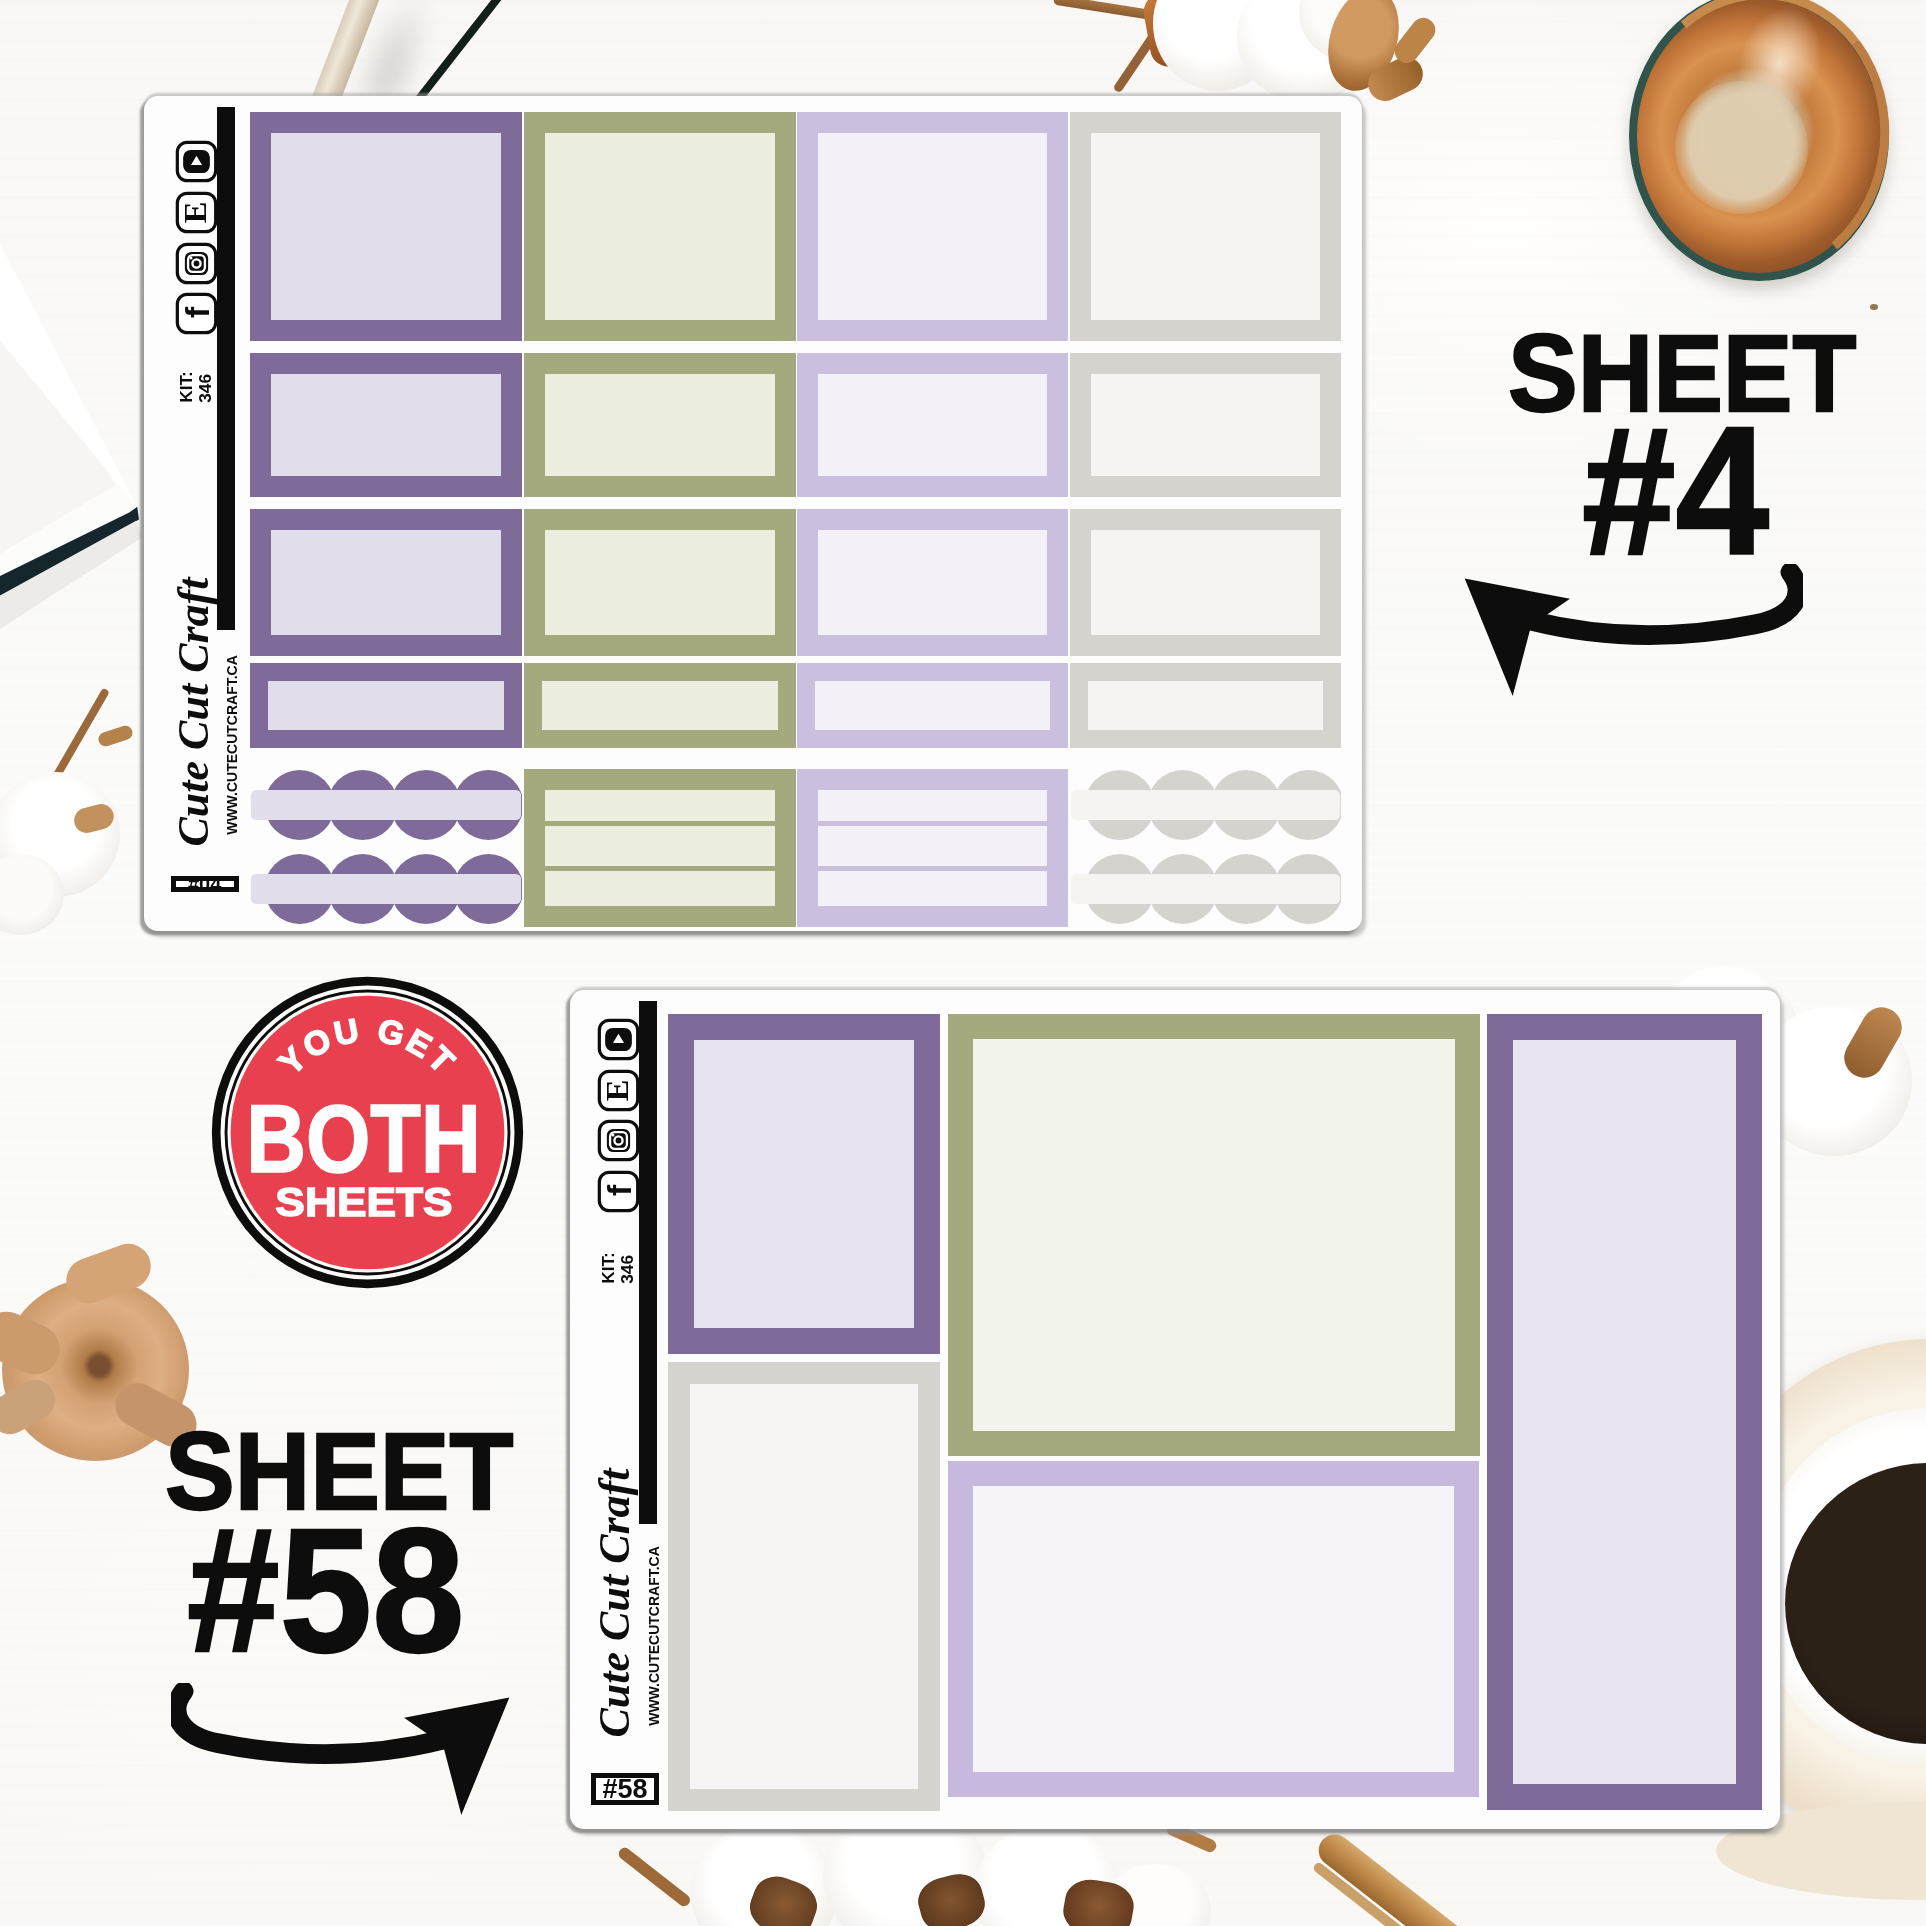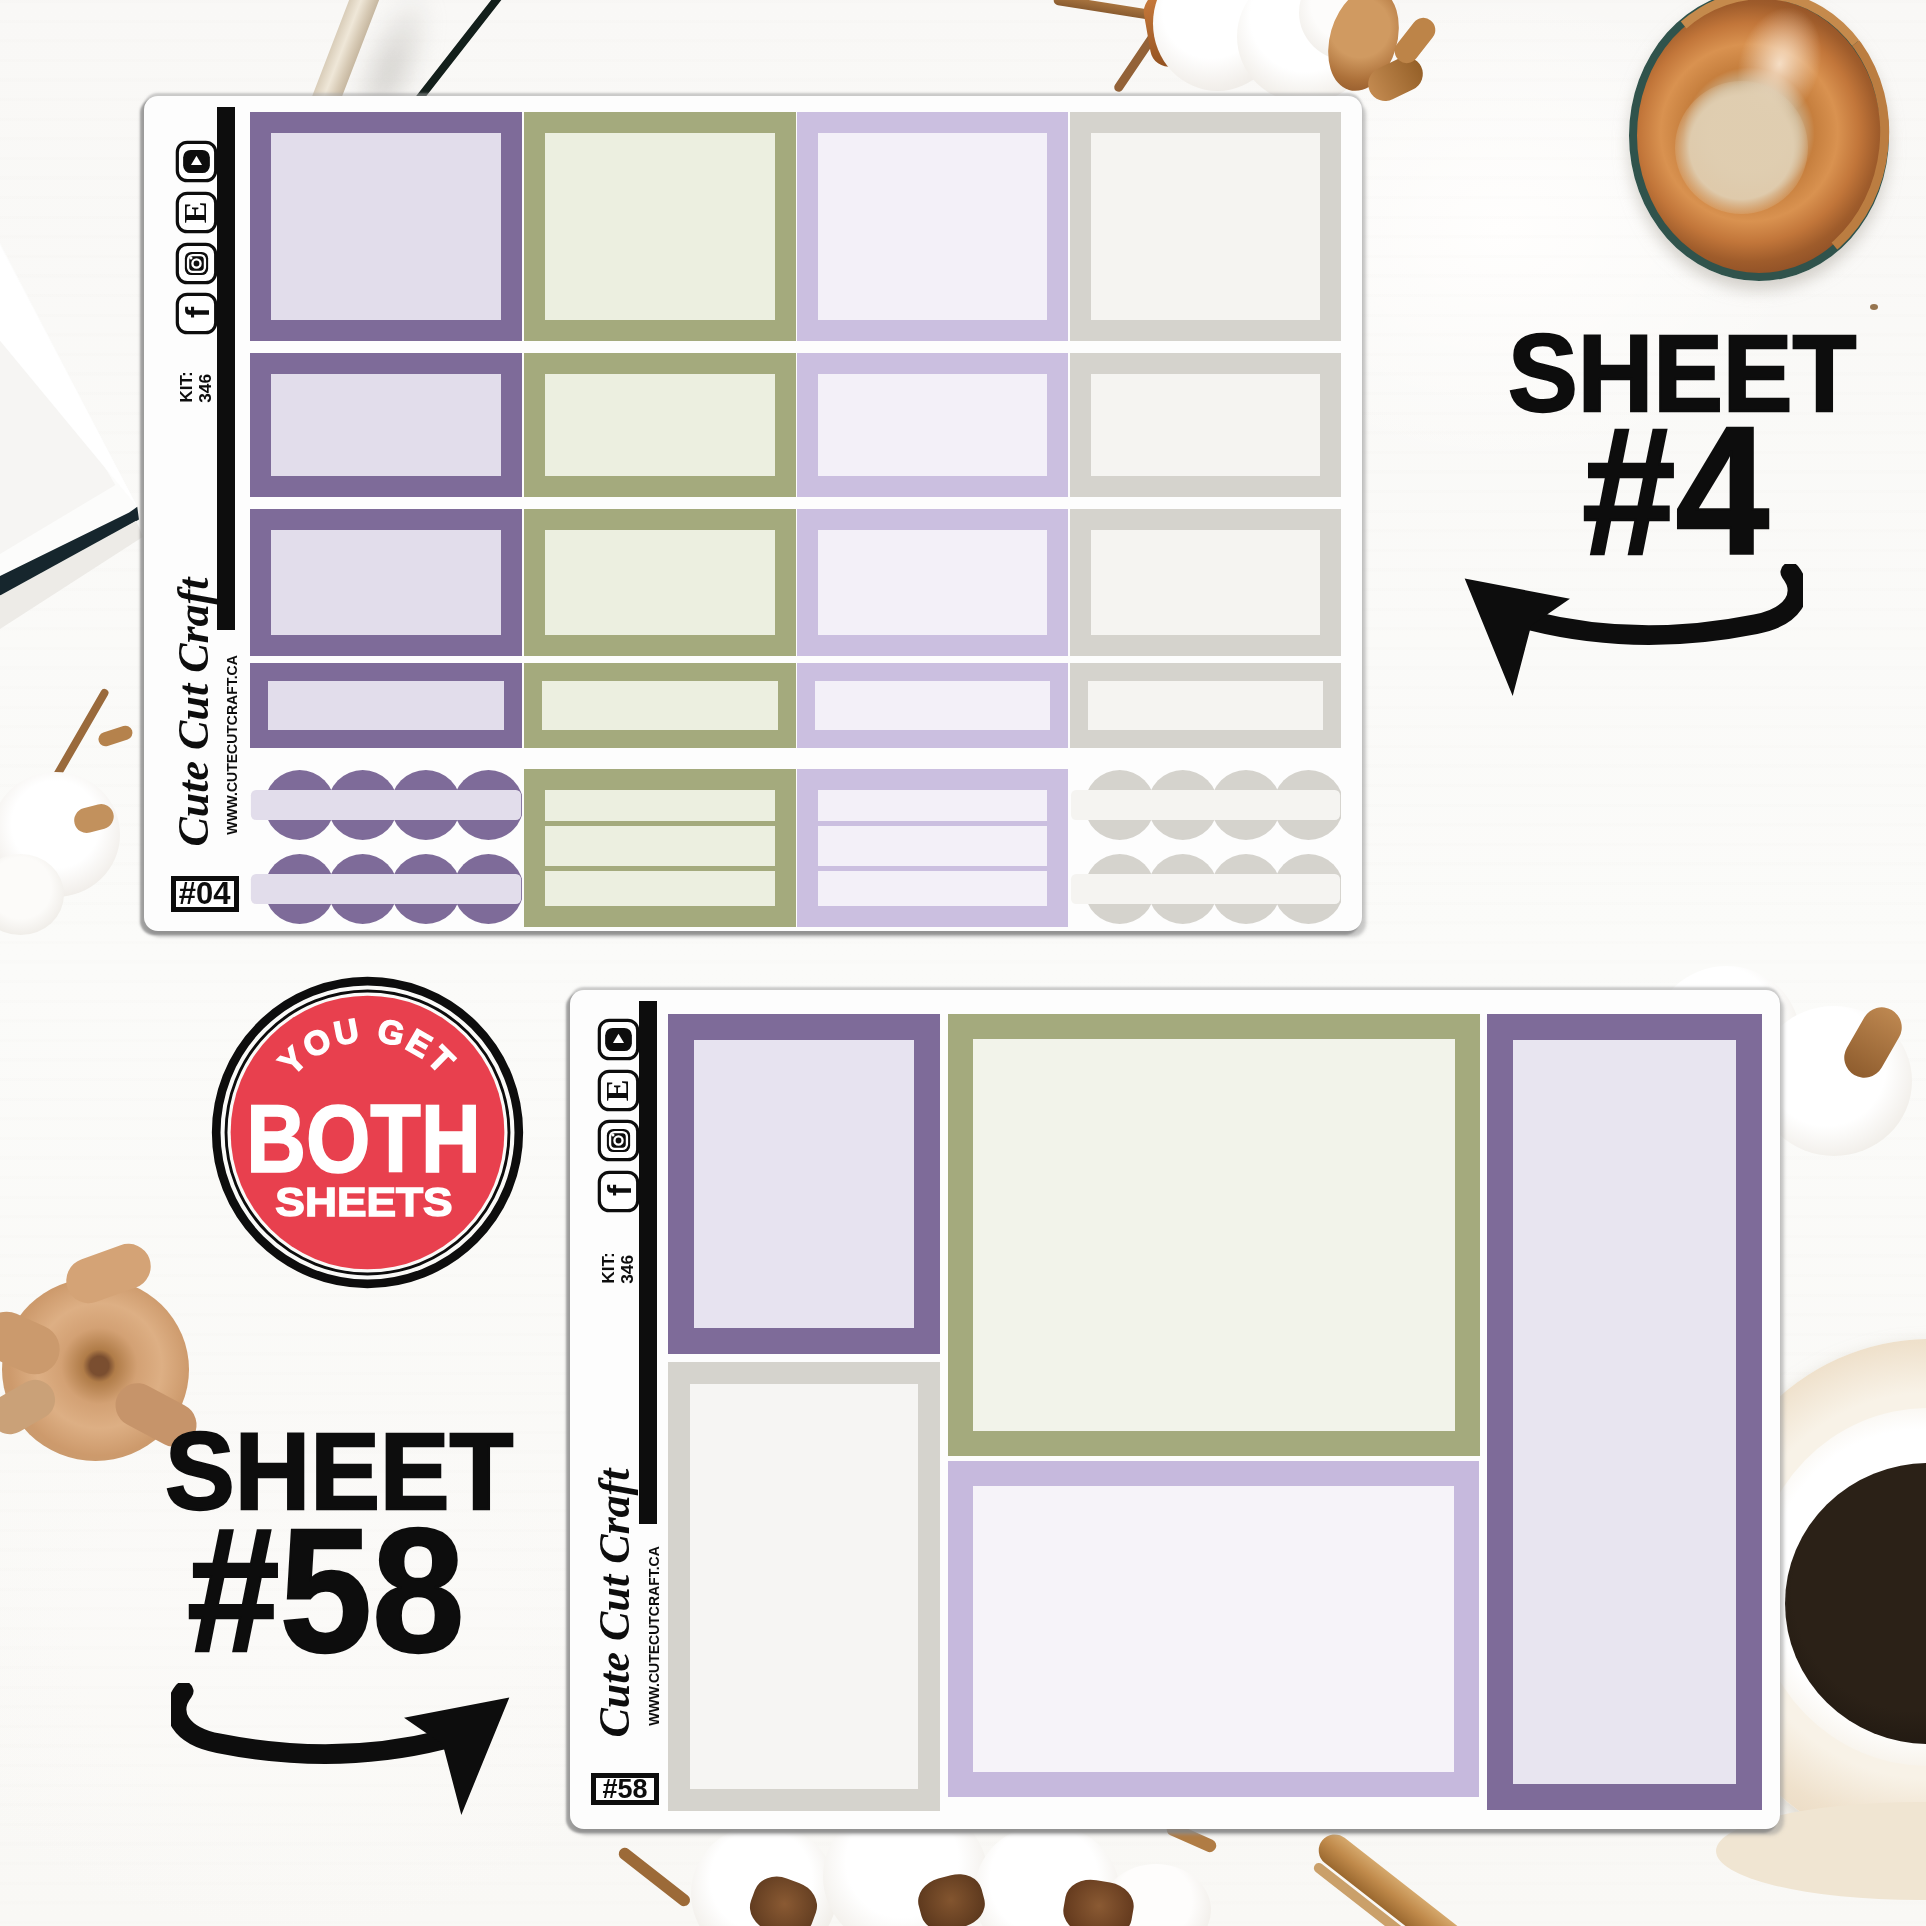--- a/index.html
+++ b/index.html
@@ -174,21 +174,21 @@
       </svg></div>
 
   <div class="abs" style="left:73px;top:11px;width:18px;height:523px;background:#0d0d0d;"></div>
 
   <div class="rot" style="left:51px;top:291px;font-weight:bold;font-size:17.3px;line-height:18.5px;color:#0d0d0d;">KIT:<br>346</div>
 
   <div class="rot" style="left:49px;top:616px;font-family:'Liberation Serif',serif;font-style:italic;font-weight:bold;font-size:44px;color:#0d0d0d;">Cute Cut Craft</div>
 
   <div class="rot" style="left:88px;top:649px;font-weight:bold;font-size:14px;letter-spacing:0px;color:#0d0d0d;">WWW.CUTECUTCRAFT.CA</div>
 
-  <div class="tagbox" style="left:26.6px;top:780px;width:68px;height:36px;font-size:31px;">#04</div>
+  <div class="tagbox" style="left:26.6px;top:780px;width:68px;height:16px;font-size:20px;">#04</div>
 
   <div class="box" style="left:106px;top:16px;width:272px;height:229px;border-color:#7e6b99;border-width:21.4px;background:#e2ddeb;"></div>
 
   <div class="box" style="left:380px;top:16px;width:272px;height:229px;border-color:#a4aa7d;border-width:21.4px;background:#ecefe0;"></div>
 
   <div class="box" style="left:653px;top:16px;width:271px;height:229px;border-color:#cbbfe0;border-width:21.4px;background:#f3f0f8;"></div>
 
   <div class="box" style="left:926px;top:16px;width:271px;height:229px;border-color:#d5d3cd;border-width:21.4px;background:#f5f4f1;"></div>
 
   <div class="box" style="left:106px;top:257px;width:272px;height:144px;border-color:#7e6b99;border-width:21.4px;background:#e2ddeb;"></div>

